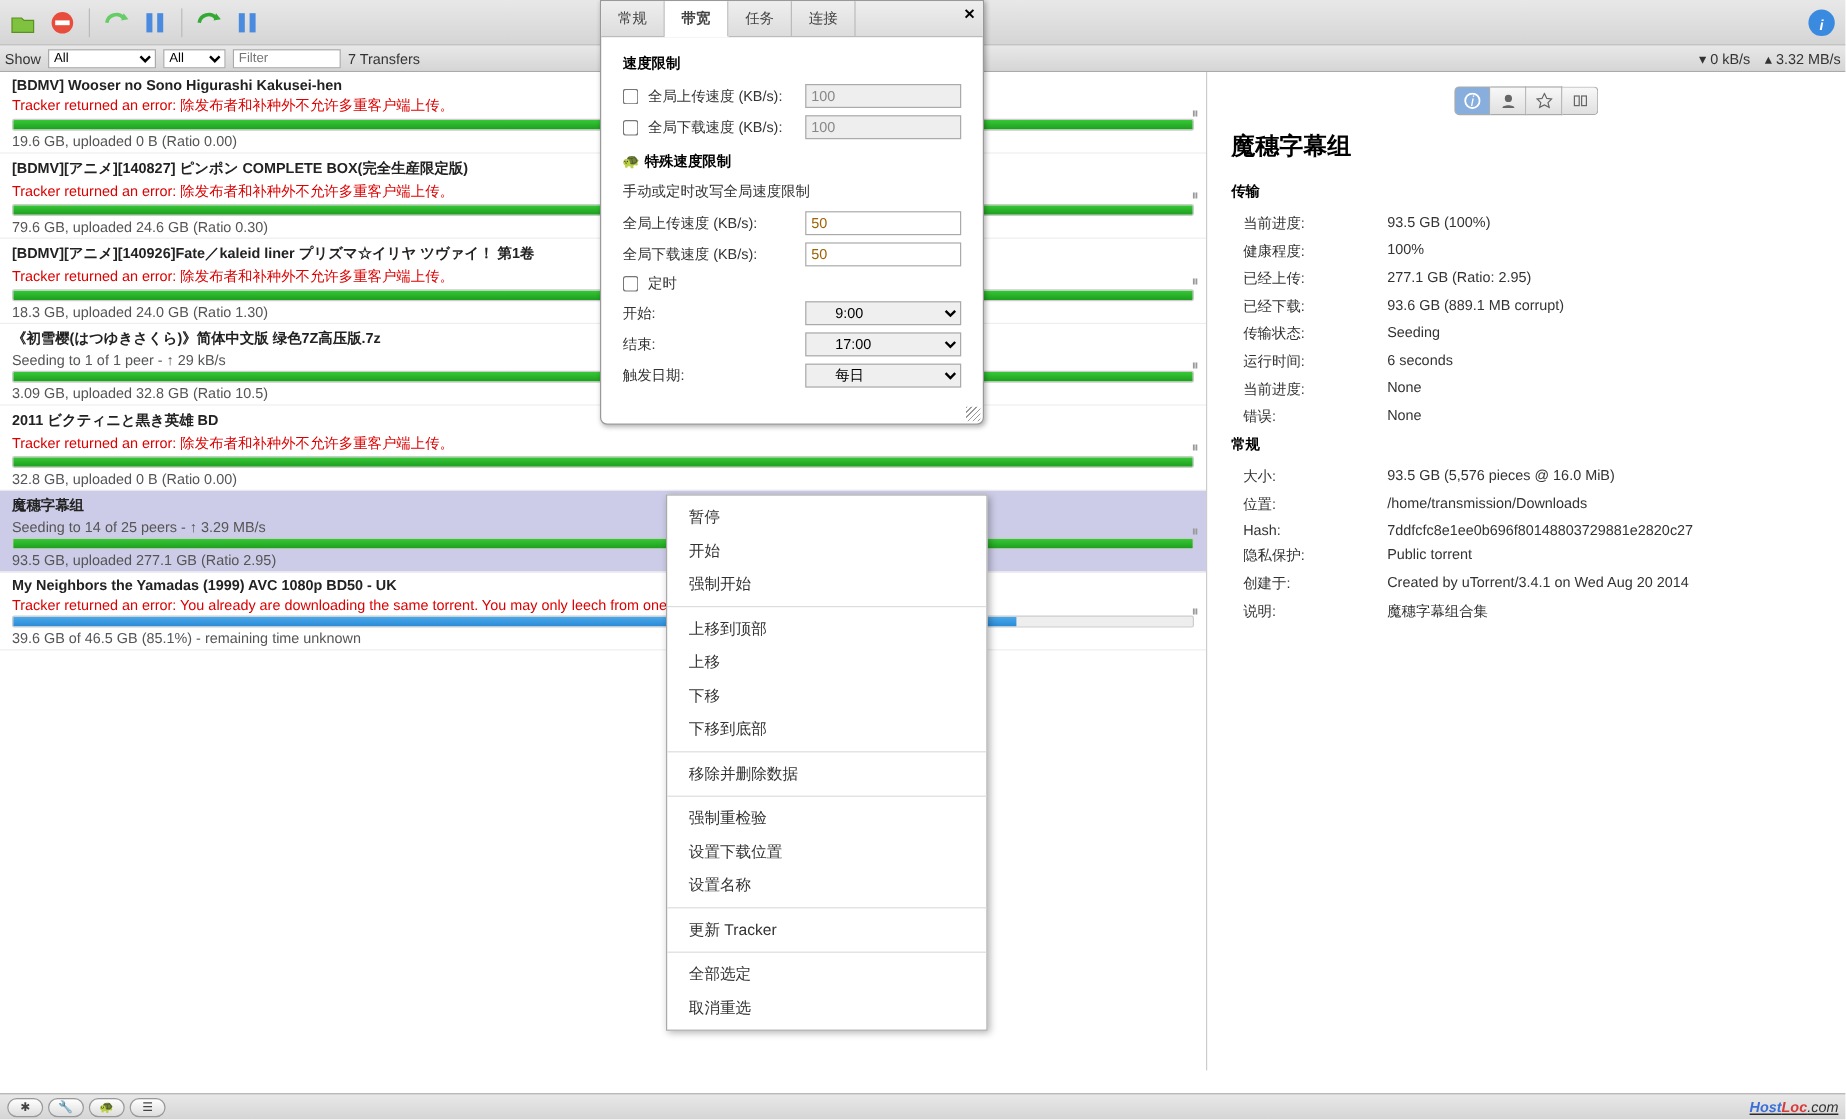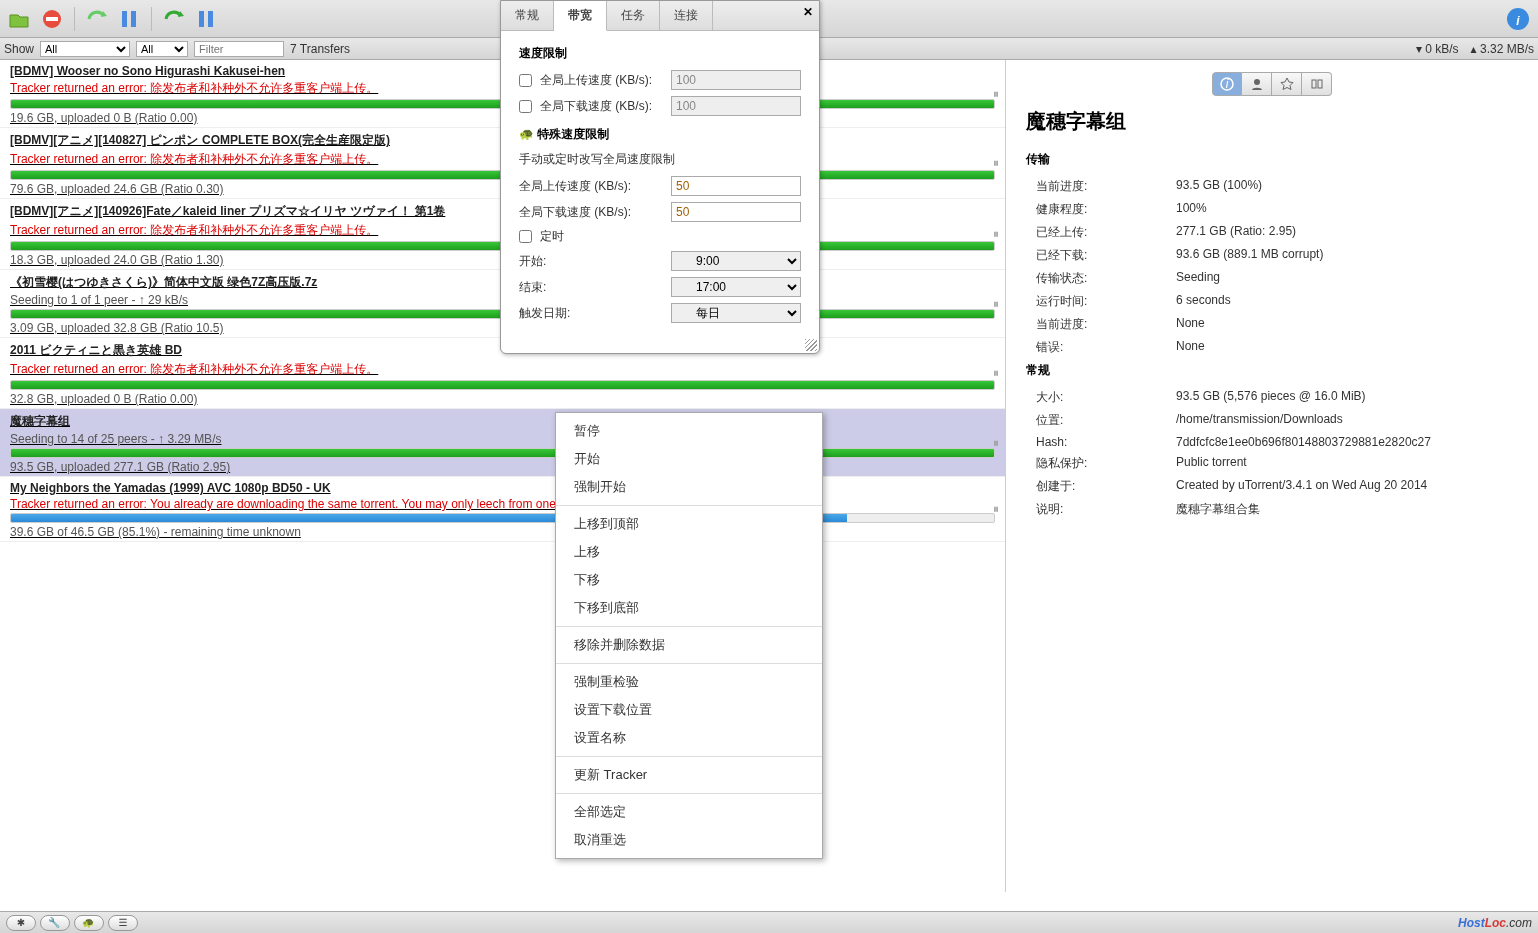--- a/index.html
+++ b/index.html
@@ -10,21 +10,21 @@
 .tb-sep { width:1px; height:24px; background:#bbb; margin:0 4px; }
 .info-btn { margin-left:auto; }
 
 .filter-bar { height: 22px; background:linear-gradient(#e8e8e8,#d5d5d5); border-bottom:1px solid #aaa; display:flex; align-items:center; gap:6px; padding:0 4px; color:#333; }
 .filter-bar select, .filter-bar input { font-size:11px; height:16px; border:1px solid #aaa; background:#fff; }
 .filter-bar select{ width:90px;} .filter-bar select.small{width:52px;}
 .filter-bar input { width:90px; padding:0 4px; color:#888; }
 .speed-ind{margin-left:auto; display:flex; gap:12px; color:#333;}
 
 .main { display:flex; height: 832px; }
-.list { flex:1; overflow:auto; background:#fff;text-decoration:underline; }
+.list { flex:1; overflow:auto; background:#fff; }
 .torrent { border-bottom:1px solid #eee; padding:4px 10px 2px 10px; position:relative; }
 .torrent.selected { background:#cccce8; }
 .t-title { font-weight:bold; color:#222; font-size:12px; margin-bottom:2px; }
 .t-err { color:#d00; font-size:12px; }
 .t-status { color:#555; font-size:12px; margin-bottom:2px;}
 .bar { height:10px; background:#eee; border:1px solid #ccc; border-radius:2px; margin:2px 0; overflow:hidden;}
 .bar-fill { height:100%; }
 .green{background:linear-gradient(#37c837,#1e9e1e);}
 .blue{background:linear-gradient(#4aa8e8,#2a8ad8);}
 .t-foot { color:#555; font-size:12px; }
@@ -32,21 +32,21 @@
 
 .sidebar { width: 533px; border-left:1px solid #ccc; background:#fff; padding:12px; overflow:auto;}
 .side-tabs{display:flex; justify-content:center; margin-bottom:12px;}
 .side-tab{width:30px; height:24px; border:1px solid #aaa; background:linear-gradient(#f8f8f8,#e0e0e0); display:flex;align-items:center;justify-content:center; color:#555;}
 .side-tab.active{background:#88aede; color:#fff;}
 .side-tab:first-child{border-radius:4px 0 0 4px;}
 .side-tab:last-child{border-radius:0 4px 4px 0; border-left:none;}
 .side-tab+.side-tab{border-left:none;}
 .side-title{font-size:20px; font-weight:bold; margin-bottom:16px; padding-left:8px; font-family:"SimSun",serif;}
 .sec-title{font-weight:bold; font-size:12px; margin:6px 0 10px 8px;}
-.kv{display:flex; margin:6px 0 6px 18px; font-size:12px;gap:20px;}
+.kv{display:flex; margin:6px 0 6px 18px; font-size:12px;}
 .kv .k{width:120px; color:#333;}
 .kv .v{color:#333;}
 
 .settings-dialog{position:absolute; left:500px; top:0; width:320px; background:#fff; border:1px solid #999; box-shadow:1px 1px 4px rgba(0,0,0,.3); border-radius:0 0 6px 6px;}
 .dlg-tabs{display:flex; background:linear-gradient(#eee,#ddd); border-bottom:1px solid #bbb; position:relative;}
 .dlg-tab{padding:6px 14px; border-right:1px solid #bbb; color:#444; font-size:12px;}
 .dlg-tab.active{background:#fff; border-bottom:1px solid #fff; margin-bottom:-1px; font-weight:bold;}
 .dlg-close{position:absolute; right:6px; top:4px; font-weight:bold; cursor:pointer;}
 .dlg-body{padding:14px 18px 24px 18px;}
 .dlg-h{font-weight:bold; margin-bottom:8px;}
@@ -57,21 +57,21 @@
 .dlg-row select{width:130px; border:1px solid #aaa; padding:1px 20px;}
 .dlg-sub{color:#333; margin:4px 0 8px 0;}
 .resize-handle{position:absolute; right:2px; bottom:2px; width:12px; height:12px; background:repeating-linear-gradient(135deg,#999 0 1px,transparent 1px 3px);}
 
 .context-menu{position:absolute; left:555px; top:412px; width:268px; background:#fff; border:1px solid #aaa; box-shadow:2px 2px 6px rgba(0,0,0,.3); padding:4px 0;}
 .cm-item{padding:5px 18px; color:#333; font-size:13px;}
 .cm-sep{height:1px; background:#ddd; margin:4px 0;}
 
 .statusbar{position:absolute; bottom:0; left:0; right:0; height:22px; background:linear-gradient(#e8e8e8,#d5d5d5); border-top:1px solid #aaa; display:flex; align-items:center; gap:4px; padding:0 6px;}
 .sb-btn{width:30px; height:16px; border:1px solid #999; border-radius:8px; background:linear-gradient(#fff,#ddd); display:flex;align-items:center;justify-content:center; color:#444; font-size:10px;}
-.brand{margin-left:auto; font-style:italic; font-size:13px;}
+.brand{margin-left:auto; font-style:italic; font-size:13px;text-decoration:underline;}
 .brand .h{color:#3a6fd8; font-weight:bold;}
 .brand .l{color:#d83a3a; font-weight:bold;}
 .brand .c{color:#333;}
 
 svg{display:block;}
 .turtle{color:#3a8be0;}
 </style>
 </head>
 <body>
 

